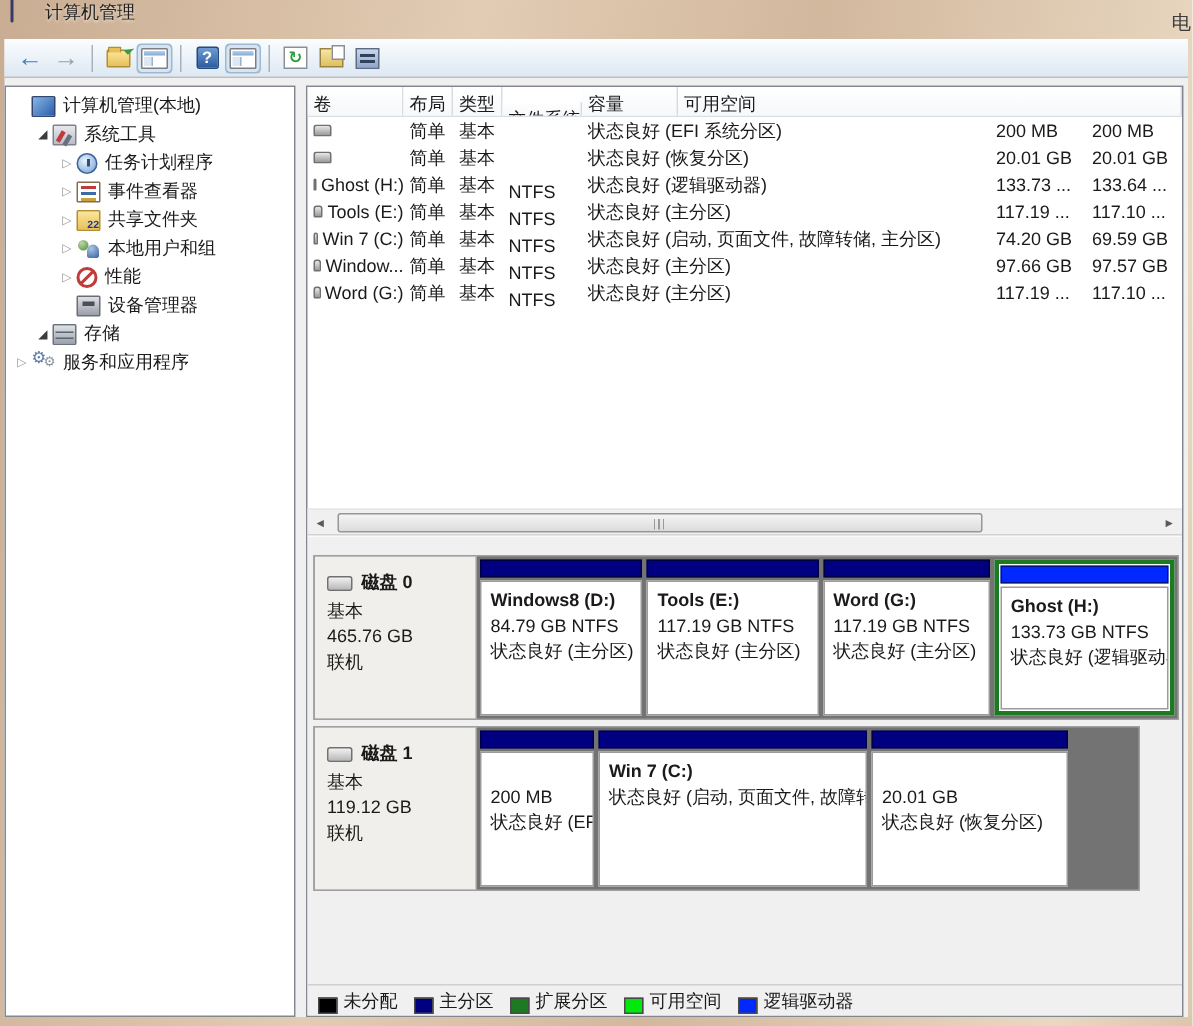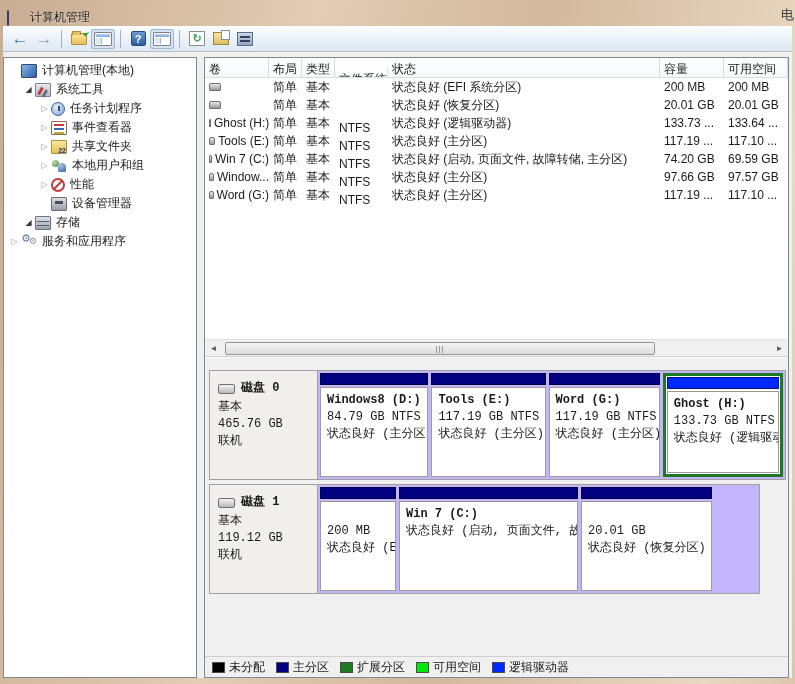--- a/index.html
+++ b/index.html
@@ -1,21 +1,21 @@
 <!DOCTYPE html>
 <html><head>
 <meta charset="utf-8">
 <style>
   * { margin:0; padding:0; box-sizing:border-box; }
   html,body { width:795px; height:684px; overflow:hidden; }
   body { font-family:"Liberation Sans","DejaVu Sans",sans-serif; font-size:12px; color:#1a1a1a;
          background:linear-gradient(100deg,#c9ad92,#e2ccb4 35%,#d2b89d 60%,#e9d8c2 90%,#dcc6ad); position:relative; }
 
   
-  .titlebar { height:26px; display:flex; align-items:flex-end; padding-left:7px; gap:6px; position:relative; }
+  .titlebar { height:26px; display:flex; align-items:flex-start; padding-left:7px; gap:6px; position:relative; }
   .title-text { color:#1f1f1f; text-shadow:0 1px 2px rgba(255,255,255,.6); }
   .desktop-text { position:absolute; right:1px; top:6px; font-size:13px; color:#3c3c3c; }
   .ic-computer { width:17px; height:15px; position:relative; }
   .ic-computer .scr { width:15px; height:11px; background:linear-gradient(135deg,#7fb2e5,#2a5fa8); border:1px solid #3a3a6a; border-radius:1px; }
   .ic-computer .base { width:9px; height:2px; background:#8a8a8a; margin:1px auto 0; }
 
   .app-body { position:absolute; left:3px; right:3px; top:26px; bottom:6px; background:#f0f0f0; display:flex; flex-direction:column; }
 
   .menubar { height:26px; background:linear-gradient(#fdfeff,#e4edf7); border-bottom:1px solid #c4ccd6; display:flex; align-items:center; padding-left:6px; }
   .menu-item { padding:4px 9px; }
@@ -90,35 +90,35 @@
   .hscroll { height:17px; background:#f0f0f0; display:flex; align-items:center; border-top:1px solid #e5e5e5; }
   .hs-btn { width:17px; height:15px; font-size:8px; color:#5a5a5a; display:flex; align-items:center; justify-content:center; flex:none; }
   .hs-track { flex:1; height:15px; position:relative; }
   .hs-thumb { position:absolute; left:3px; top:1px; width:430px; height:13px; background:linear-gradient(#f4f4f4,#dcdcdc); border:1px solid #969696; border-radius:2px; }
   .hs-grip { position:absolute; left:50%; top:3px; width:8px; height:7px; margin-left:-4px;
              background:repeating-linear-gradient(90deg,#9a9a9a 0 1px,transparent 1px 3px); }
   .groove { height:2px; border-top:1px solid #d2d2d2; background:#fafafa; }
 
   
   .graphic { flex:1; background:#f0f0f0; padding:12px 2px 0 4px; overflow:hidden; min-height:0; }
-  .disk-row { height:110px; border:1px solid #a0a0a0; background:#c4b5fd; display:flex; margin-bottom:4px;font-family:Liberation Mono, monospace; }
+  .disk-row { height:110px; border:1px solid #a0a0a0; background:#737373; display:flex; margin-bottom:4px; }
   .disk-row.short { width:551px; }
   .disk-label { width:108px; flex:none; background:#f0efec; border-right:1px solid #a0a0a0; padding:9px 4px 0 8px; line-height:17px; }
   .disk-title { font-weight:bold; display:flex; align-items:center; gap:6px; margin-bottom:2px; }
   .disk-ic { width:17px; height:10px; background:linear-gradient(#f2f2f2,#b8b8b8); border:1px solid #707070; border-radius:2px; flex:none; }
   .parts { flex:1; display:flex; padding:2px; gap:3px; min-width:0; }
   .part { display:flex; flex-direction:column; min-width:0; }
   .part-bar { height:12px; flex:none; border:1px solid rgba(0,0,20,.55); }
   .part-box { flex:1; margin-top:2px; border:1px solid #9b9b9b; background:#fff; padding:4px 0 0 6px; line-height:17px; overflow:hidden; white-space:nowrap; }
   .part.logical { border:3px solid #1e7a22; background:#fff; padding:1px; }
   .pt-title { font-weight:bold; height:17px; }
 
   
   .legend { height:21px; background:#f0f0f0; border-top:1px solid #cfcfcf; display:flex; align-items:center; gap:11px; padding-left:7px; flex:none; }
-  .lg-item { display:flex; align-items:center; gap:4px; }
+  .lg-item { display:flex; align-items:flex-end; gap:4px; }
   .lg-swatch { width:13px; height:11px; border:1px solid #4a4a4a; flex:none; }
 </style>
 </head>
 <body>
 
 <div class="titlebar">
   <span class="ic-computer"><span class="scr"></span><span class="base"></span></span>
   <span class="title-text">计算机管理</span>
   <span class="desktop-text">电</span>
 </div>
@@ -216,21 +216,20 @@
     </div>
 
     <div class="right-panel">
 
       <div class="list-region">
         <div class="vl-header">
           <span class="vl-h c0">卷</span>
           <span class="vl-h c1">布局</span>
           <span class="vl-h c2">类型</span>
           <span class="vl-h c3">文件系统</span>
-          <span class="vl-h c4">状态</span>
           <span class="vl-h c5">容量</span>
           <span class="vl-h c6">可用空间</span>
         </div>
 
         <div class="vl-row">
           <span class="vl-c c0 name-cell">
               <span class="vol-ic"></span>
               <span></span>
             </span>
           <span class="vl-c c1">简单</span>

